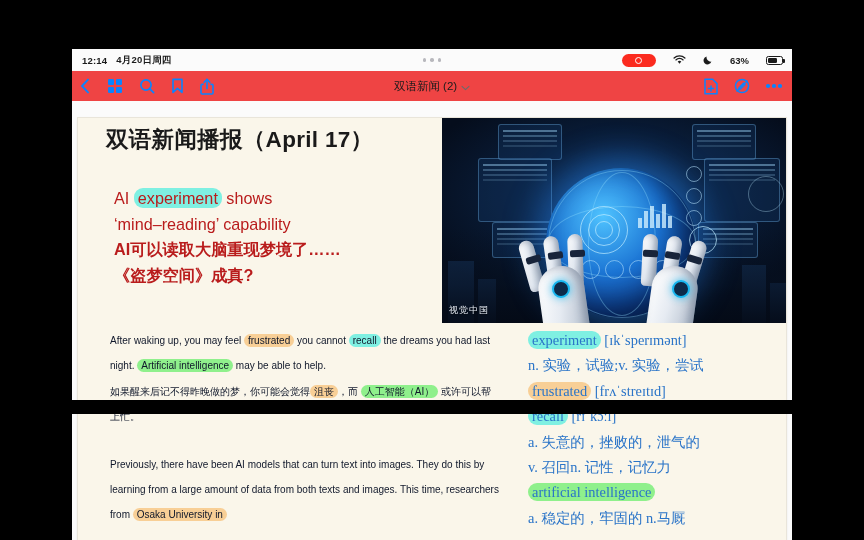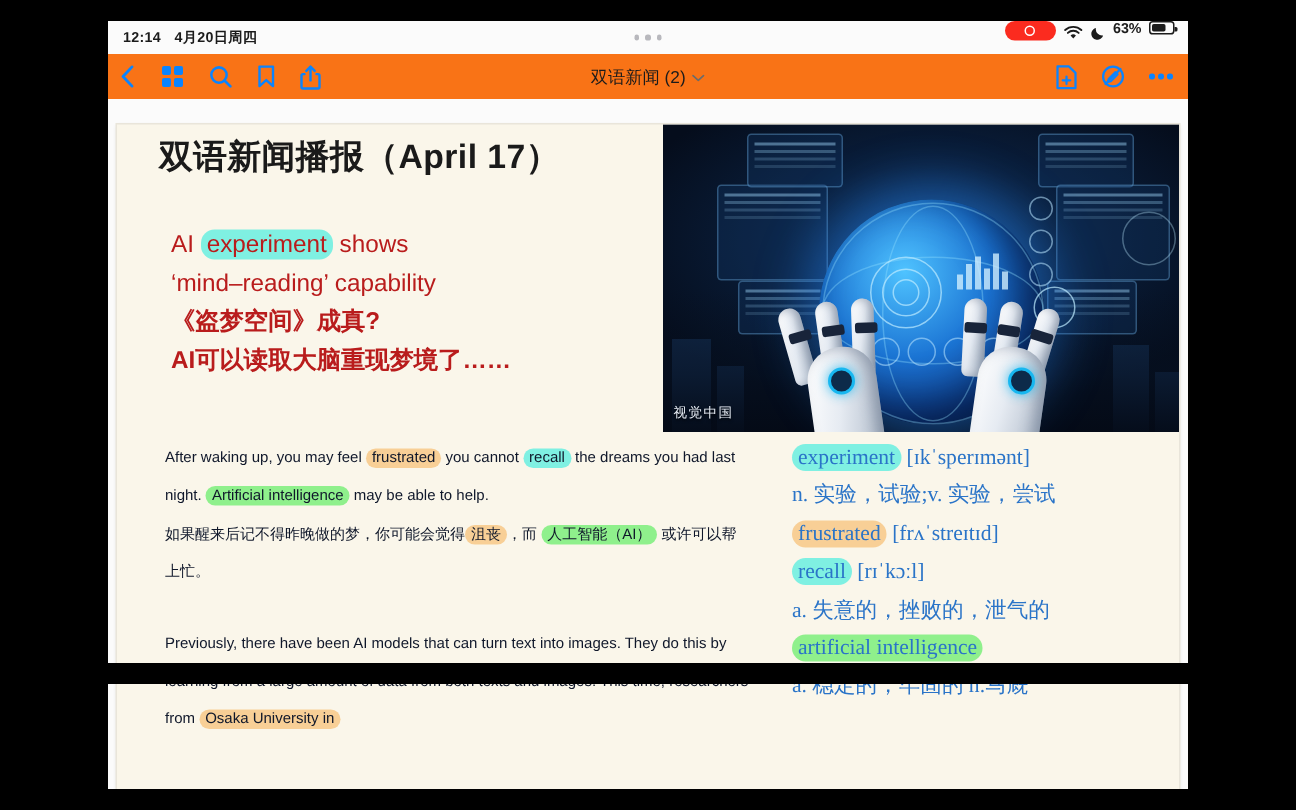--- a/index.html
+++ b/index.html
@@ -1,40 +1,40 @@
 <!DOCTYPE html>
 <html><head>
 <meta charset="utf-8">
 <style>
   html,body{margin:0;padding:0;background:#000;}
   body{width:864px;height:540px;overflow:hidden;font-family:"Liberation Sans",sans-serif;}
 
-  #screen{position:relative;width:864px;height:456px;background:#000;}
+  #screen{position:relative;width:864px;height:379px;background:#000;margin-top:35px;}
 
   
   #app{position:absolute;left:72px;top:14px;width:720px;height:512px;background:#ffffff;overflow:hidden;}
 
   
   #statusbar{position:relative;height:22px;background:#fbfbfb;}
   #sb-left{position:absolute;left:10px;top:0;height:22px;display:flex;align-items:center;gap:9px;
            font-size:9.5px;font-weight:bold;color:#1b1b1b;letter-spacing:.2px;}
   #sb-date{font-weight:bold;}
   #sb-center{position:absolute;left:0;right:0;top:0;height:22px;display:flex;align-items:center;justify-content:center;gap:4px;}
   #sb-center i{display:block;width:3.5px;height:3.5px;border-radius:50%;background:#b8b8bd;}
-  #sb-right{position:absolute;right:9px;top:0;height:22px;display:flex;gap:5px;}
+  #sb-right{position:absolute;right:9px;top:0;height:22px;display:flex;align-items:center;gap:17px;}
   .rec-pill{display:flex;align-items:center;justify-content:center;width:34px;height:13px;border-radius:7px;background:#fb2b1f;}
   .rec-pill .ring{width:7px;height:7px;border-radius:50%;border:1.4px solid #ffffff;box-sizing:border-box;}
   .sb-ico{display:block;color:#1b1b1b;}
   #sb-batt-txt{font-size:9.5px;font-weight:bold;color:#1b1b1b;}
   .batt{position:relative;width:17px;height:9px;border:1px solid #1b1b1b;border-radius:2.4px;box-sizing:border-box;}
   .batt:after{content:"";position:absolute;right:-3px;top:2.5px;width:1.6px;height:3.5px;background:#1b1b1b;border-radius:0 1px 1px 0;}
   .batt span{position:absolute;left:1px;top:1px;bottom:1px;width:62%;background:#1b1b1b;border-radius:1.2px;}
 
   
-  #toolbar{position:relative;height:30px;background:#f97316;}
+  #toolbar{position:relative;height:30px;background:#ef4444;}
   #tb-left{position:absolute;left:8px;top:0;height:30px;display:flex;align-items:center;gap:16px;}
   #tb-right{position:absolute;right:10px;top:0;height:30px;display:flex;align-items:center;gap:16px;}
   #tb-center{position:absolute;left:0;right:0;top:0;height:30px;display:flex;align-items:center;justify-content:center;gap:4px;}
   #doc-title{font-size:11.5px;color:#1b1b1b;}
   .tbtn{display:flex;align-items:center;justify-content:center;color:#0a84ff;cursor:pointer;}
   .dots3{display:flex;gap:2.5px;align-items:center;}
   .dots3 i{display:block;width:3.6px;height:3.6px;border-radius:50%;background:#0a84ff;}
 
   
   #page-wrap{position:relative;height:460px;background:#fbfbfb;padding:17px 6px;box-sizing:border-box;}
@@ -208,22 +208,22 @@
     </div>
 
     <div id="page-wrap">
       <div id="page">
 
         <div id="p-title">双语新闻播报（April 17）</div>
 
         <div id="headline">
           <div class="ln"><span>AI </span><span class="hl hl-cyan">experiment</span><span> shows</span></div>
           <div class="ln">‘mind–reading’ capability</div>
+          <div class="ln cn">AI可以读取大脑重现梦境了……</div>
           <div class="ln cn">《盗梦空间》成真?</div>
-          <div class="ln cn">AI可以读取大脑重现梦境了……</div>
         </div>
 
         <div id="hero">
           <div class="sky"></div>
           <div class="bld" style="left:6px;width:26px;height:62px;"></div>
           <div class="bld" style="left:36px;width:18px;height:44px;"></div>
           <div class="bld" style="left:300px;width:24px;height:58px;"></div>
           <div class="bld" style="left:328px;width:22px;height:40px;"></div>
           <div class="city"></div>
 
@@ -287,20 +287,21 @@
           <p><span>Previously, there have been AI models that can turn text into images. They do this by learning from a large amount of data from both texts and images. This time, researchers from </span><span class="hl hl-orange">Osaka University in</span></p>
 
         </div>
 
         <div id="vocab-col">
           <div class="row"><span class="hl hl-cyan">experiment</span> <span class="ipa">[ɪkˈsperɪmənt]</span></div>
           <div class="row def">n. 实验，试验;v. 实验，尝试</div>
           <div class="row"><span class="hl hl-orange">frustrated</span> <span class="ipa">[frʌˈstreɪtɪd]</span></div>
           <div class="row"><span class="hl hl-cyan">recall</span> <span class="ipa">[rɪˈkɔːl]</span></div>
           <div class="row def">a. 失意的，挫败的，泄气的</div>
+          <div class="row def">v. 召回n. 记性，记忆力</div>
           <div class="row"><span class="hl hl-green">artificial intelligence</span></div>
           <div class="row def">a. 稳定的，牢固的 n.马厩</div>
         </div>
 
       </div>
     </div>
   </div>
   <div id="cut"></div>
 </div>
 

